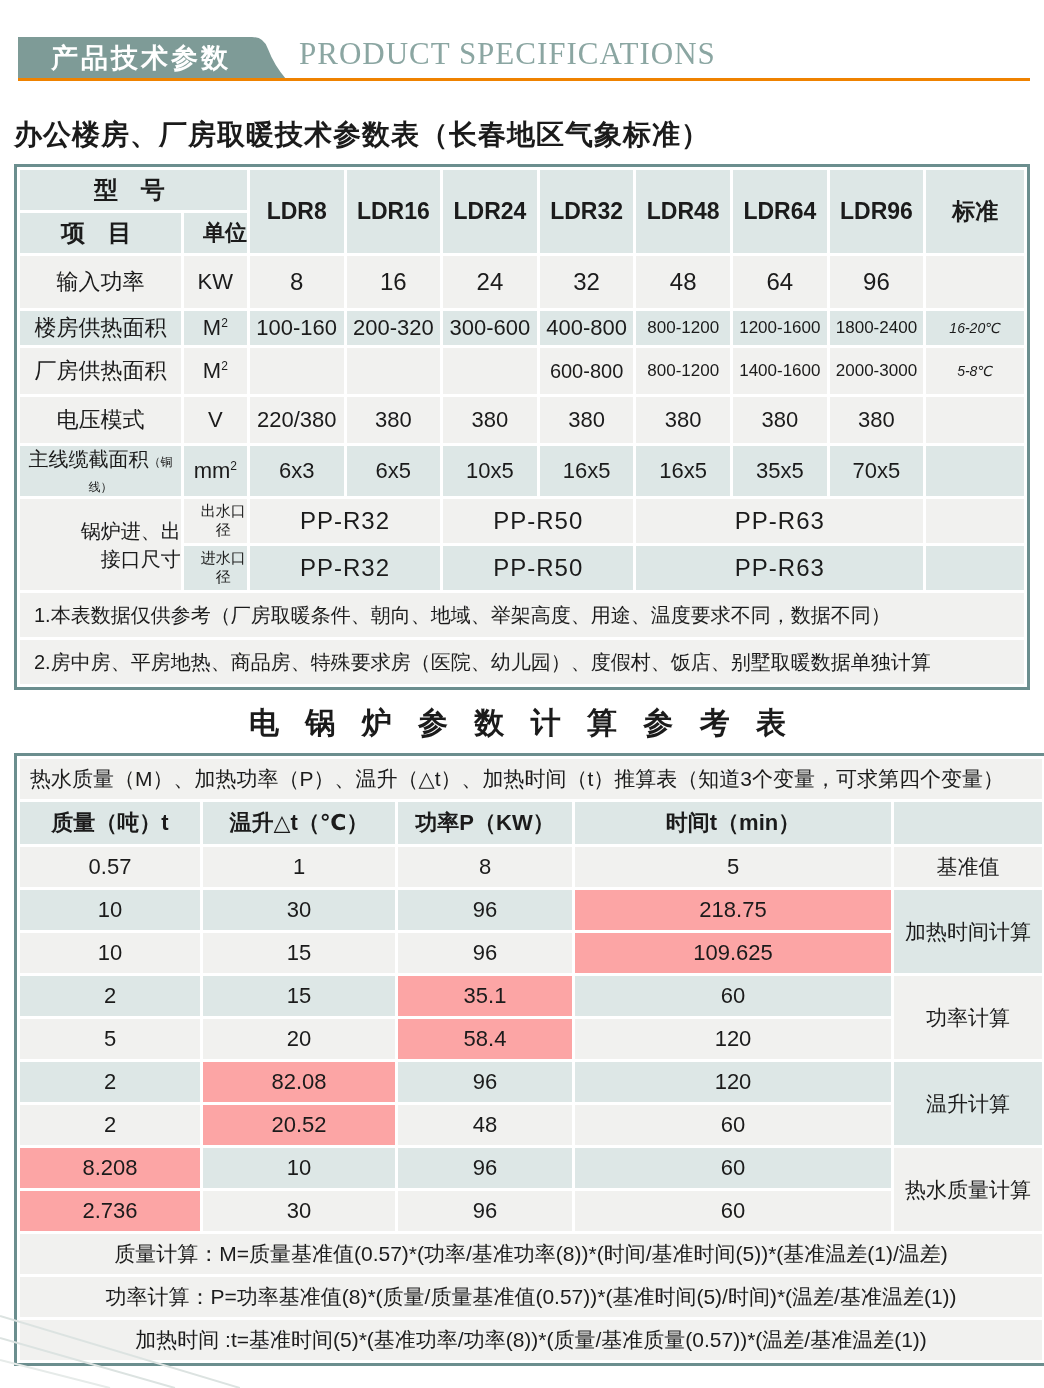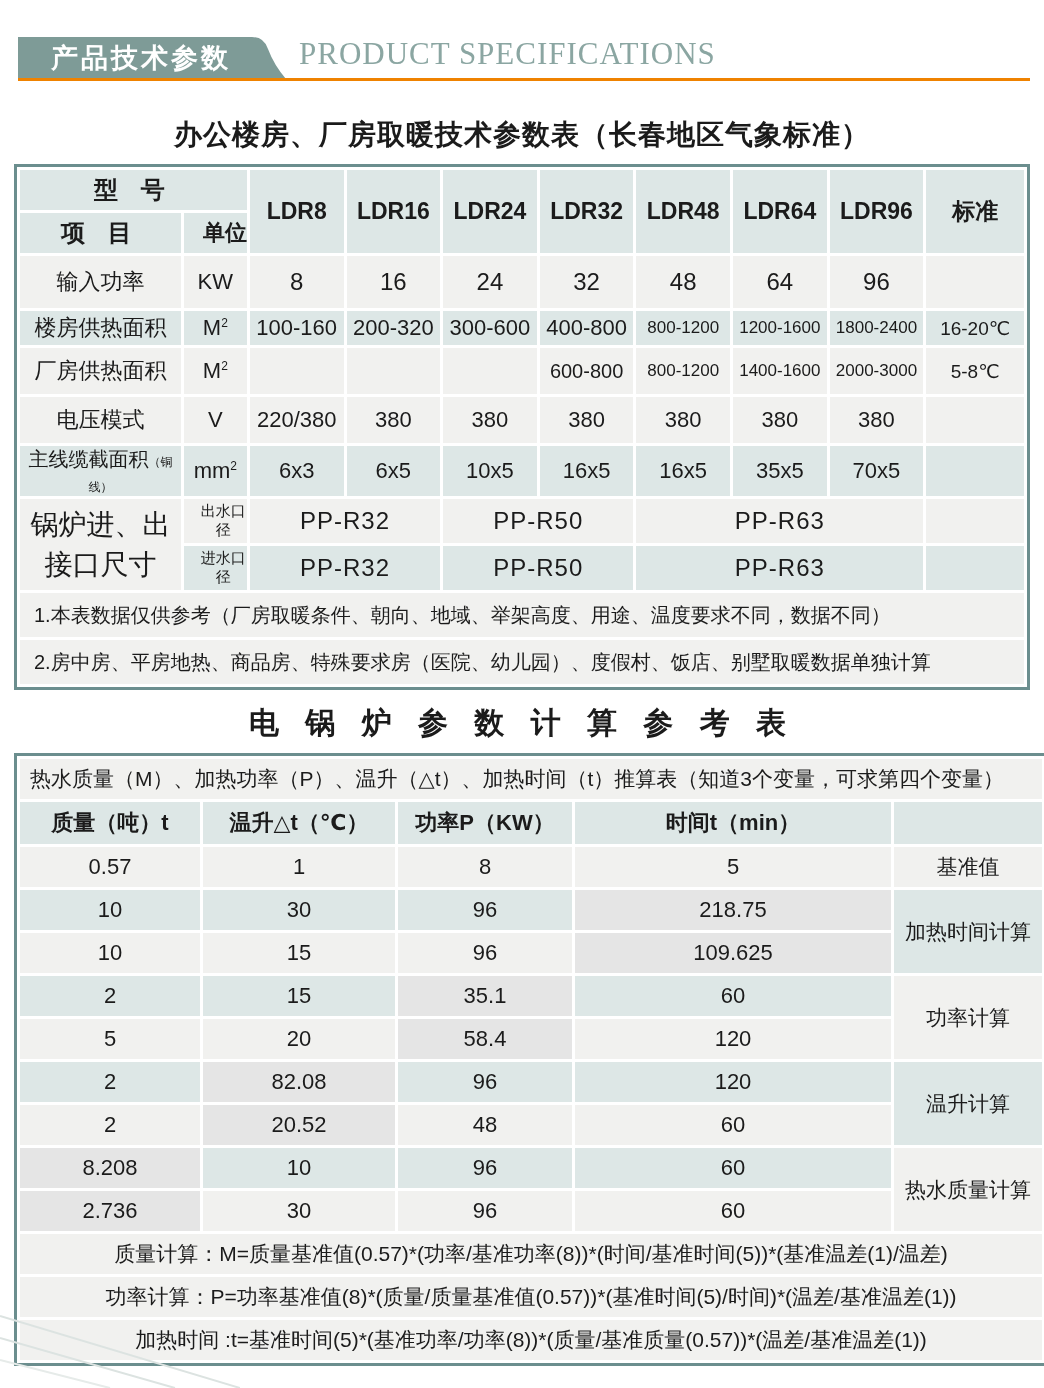--- a/index.html
+++ b/index.html
@@ -10,43 +10,43 @@
   .hdr{position:relative;height:100px;padding-left:48px;}
   .badge{position:absolute;left:18px;top:37px;width:268px;height:42px;}
   .badge svg{position:absolute;left:0;top:0;display:block;}
   .badge-text{position:absolute;left:0;top:0;width:246px;height:42px;line-height:42px;
               text-align:center;color:#ffffff;font-size:27px;font-weight:bold;letter-spacing:3px;}
   .prodspec{position:absolute;left:299px;top:36px;font-family:"Liberation Serif","DejaVu Serif",serif;
             font-size:31px;color:#8ba6a2;letter-spacing:1px;white-space:nowrap;}
   .orange{position:absolute;left:18px;top:78px;width:1012px;height:3px;background:#ef8200;}
 
   
-  .t1-title{margin:16px 14px 10px;text-align:center;font-size:28px;font-weight:bold;letter-spacing:1px;}
+  .t1-title{margin:16px 14px 10px;text-align:left;font-size:28px;font-weight:bold;letter-spacing:1px;}
   .t2-title{margin:13px 0 9px;text-align:center;font-size:30px;font-weight:bold;letter-spacing:9px;}
 
   
   table{margin-left:14px;width:1016px;border-collapse:separate;border-spacing:3px;
         table-layout:fixed;background:#ffffff;border:3px solid #6b8e8e;}
   td{text-align:center;vertical-align:middle;font-size:22px;padding:0;overflow:hidden;}
   tr.d>td{background:#dde7e6;}
   tr.l>td{background:#f1f1ef;}
-  tr.d>td.y, tr.l>td.y{background:#e5e5e5;}
+  tr.d>td.y, tr.l>td.y{background:#fca5a5;}
   tr.d>td.cl-l{background:#f1f1ef;}
   .colh{font-weight:bold;font-size:23px;}
   .corner{font-weight:bold;font-size:24px;letter-spacing:8px;}
   .unitb{font-weight:bold;font-size:22px;text-align:right;}
   sup{font-size:12px;vertical-align:super;line-height:0;}
   .tiny{font-size:12px;}
   .sm{font-size:17px;}
   .v20{font-size:20px;}
-  .v21{font-size:19px;}
+  .v21{font-size:14px;font-style:italic;}
   .num{font-size:24px;}
   .pp{font-size:24px;letter-spacing:1px;}
   .pipeio{font-size:15px;padding-left:16px;}
-  .lab2{font-size:28px;line-height:1.4;}
+  .lab2{font-size:20px;line-height:1.4;text-align:right;}
   .note{text-align:left;padding-left:14px;font-size:20px;}
   .t2sub{text-align:left;padding-left:10px;font-size:21px;}
   .t2h{font-weight:bold;font-size:22px;}
   .t2lab{font-size:21px;}
   .formula{font-size:21px;}
 
   .corner-deco{position:absolute;left:0;bottom:0;}
 </style>
 </head>
 <body>

